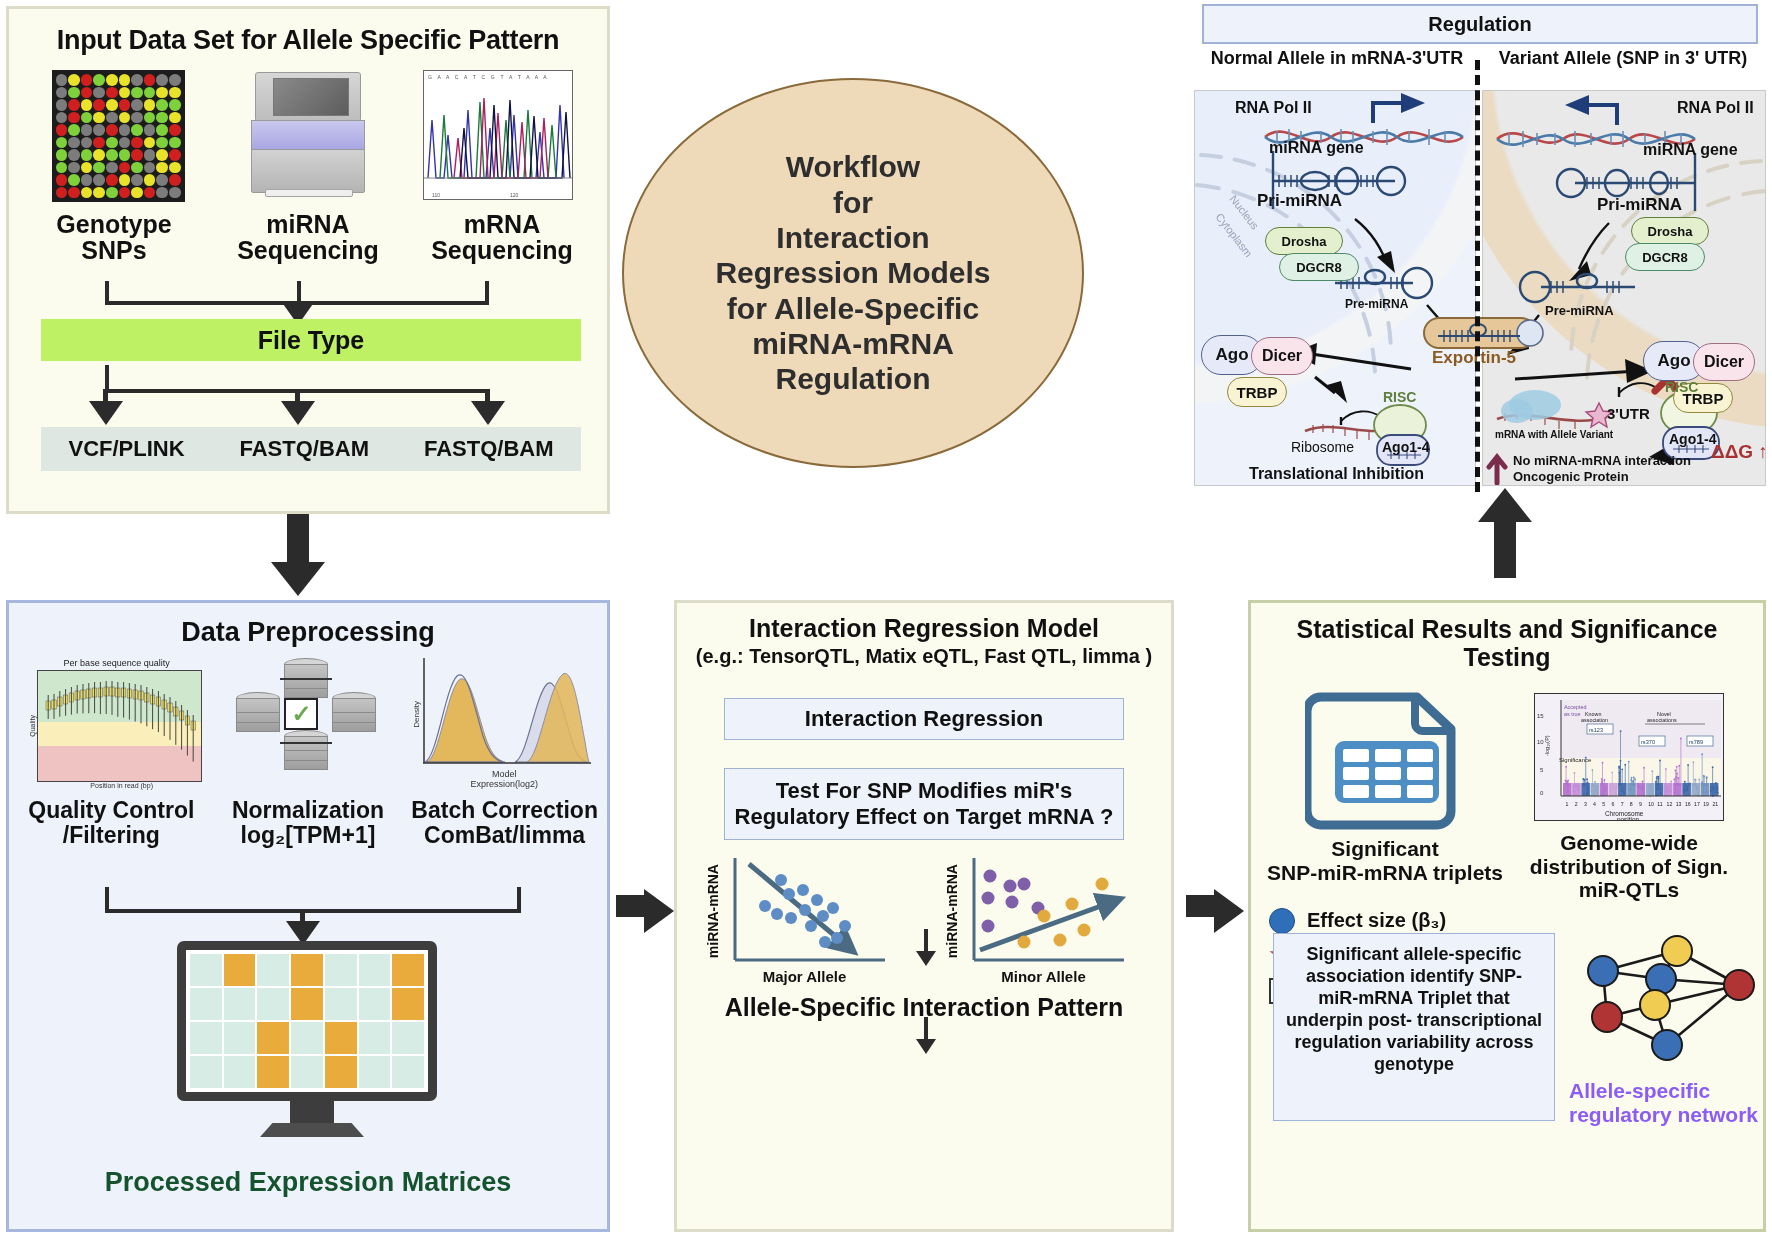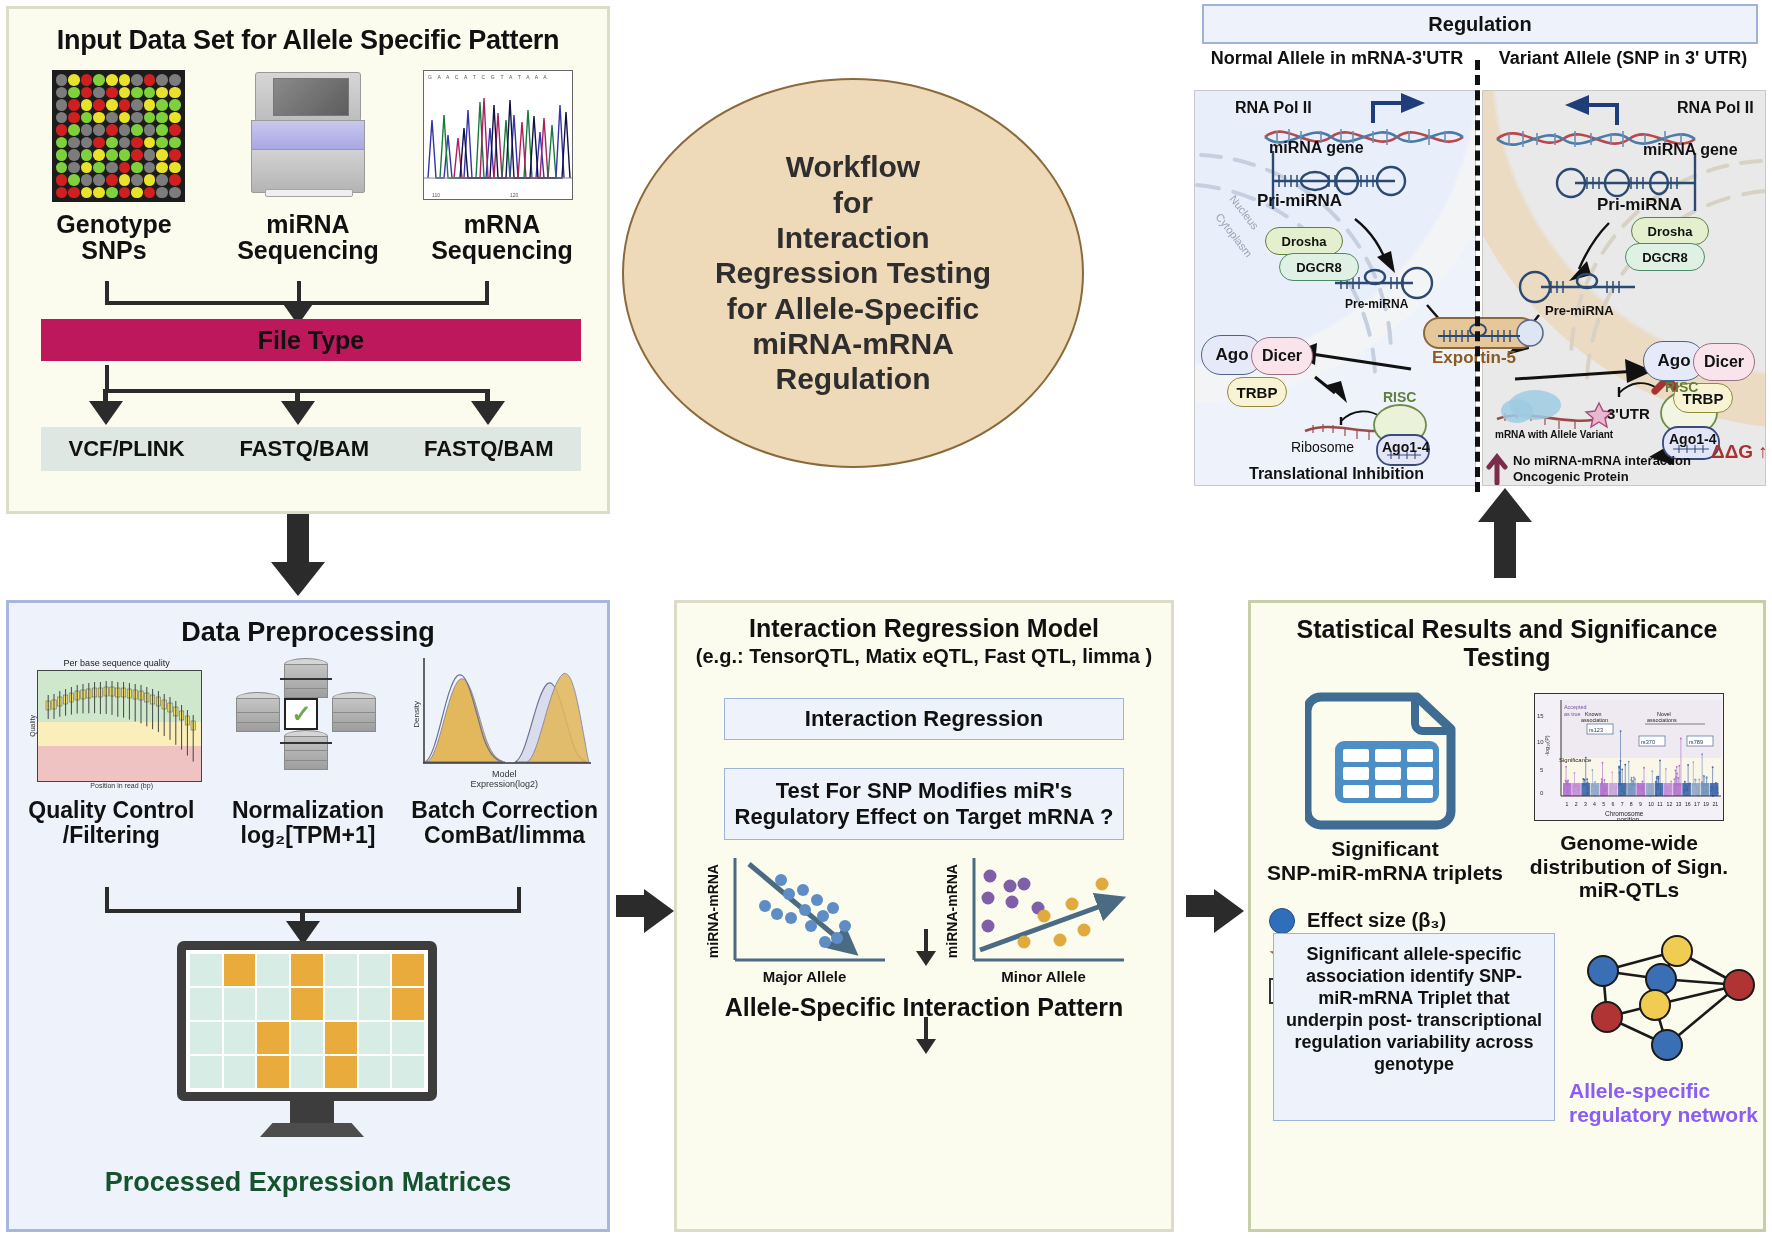--- a/index.html
+++ b/index.html
@@ -45,21 +45,21 @@
 
   
   .chroma { width: 150px; height: 130px; background: #fff; border: 1px solid #666; position:relative; }
   .chroma svg { display:block; }
 
   .input-labels { display: flex; justify-content: space-around; margin-top: 6px; padding: 0 8px; }
   .input-label { width: 160px; text-align:center; font-size: 25px; font-weight: bold; color:#111; line-height:1.05;}
 
   #file-type-bar {
     position:absolute; left: 32px; top: 310px; width: 540px; height: 42px;
-    background: #be185d; display:flex; align-items:center; justify-content:center;
+    background: #bef264; display:flex; align-items:center; justify-content:center;
     font-size: 25px; font-weight:bold; color:#111;
   }
   #ft-out-bar {
     position:absolute; left: 32px; top: 418px; width: 540px; height: 44px;
     background: #dfe7e2; display:flex; align-items:center; justify-content:space-around;
     font-size: 22px; font-weight:bold; color:#111;
   }
 
   
   #prep-panel {
@@ -559,21 +559,21 @@
 </div>
 
 <div class="arrow-body" style="left:616px;top:895px;width:30px;height:22px;"></div>
 <div class="arrow-head ah-right" style="left:644px;top:889px;border-top-width:22px;border-bottom-width:22px;border-left-width:30px;"></div>
 
 <div class="panel" id="workflow-oval">
   <div class="txt">
     <div>Workflow</div>
     <div>for</div>
     <div>Interaction</div>
-    <div>Regression Testing</div>
+    <div>Regression Models</div>
     <div>for Allele-Specific</div>
     <div>miRNA-mRNA</div>
     <div>Regulation</div>
   </div>
 </div>
 
 <div class="panel" id="model-panel">
   <div id="model-title">Interaction Regression Model</div>
   <div id="model-sub">(e.g.: TensorQTL, Matix eQTL, Fast QTL, limma )</div>
 

